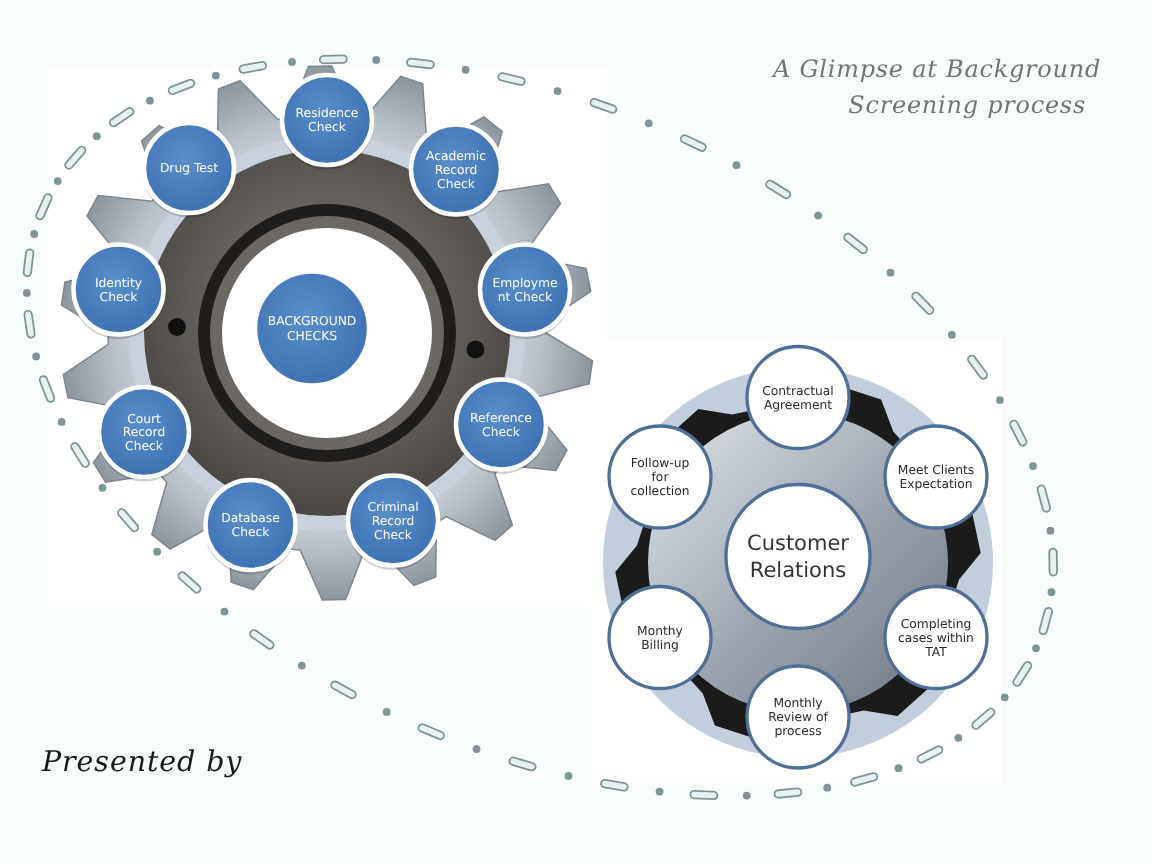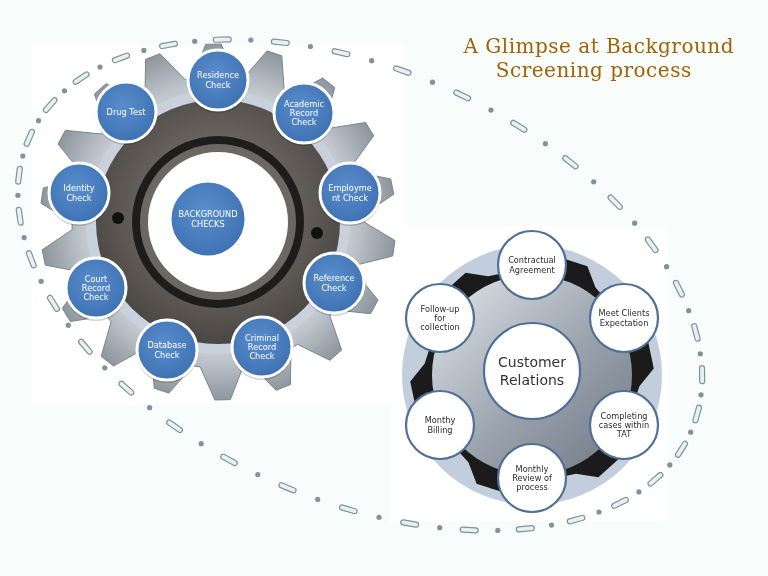--- a/index.html
+++ b/index.html
@@ -3,24 +3,24 @@
   <meta charset="utf-8">
   <style>
     html, body { margin: 0; padding: 0; }
     body {
       width: 768px; height: 576px; overflow: hidden; position: relative;
       background: #f8fdfb;
       font-family: "DejaVu Sans", sans-serif;
     }
     .title {
       position: absolute; right: 34px; top: 34px; text-align: right;
-      font-family: "DejaVu Serif", serif; 
-      font-size: 20px; line-height: 24px; color: #a16207; letter-spacing: 0.5px;
+      font-family: "DejaVu Serif", serif; font-style: italic;
+      font-size: 16px; line-height: 24px; color: #737373; letter-spacing: 0.5px;
     }
-    .title .l2 { display: block; padding-right: 10px; text-align: center; }
+    .title .l2 { display: block; padding-right: 10px; }
     .presenter {
       position: absolute; left: 28px; top: 496px;
       font-family: "DejaVu Serif", serif; font-style: italic;
       font-size: 19px; line-height: 24px; color: #1a1a1a; letter-spacing: 0.6px;
     }
     .panel-left { position: absolute; left: 32px; top: 45px; width: 373px; height: 360px; background: #ffffff; }
     .panel-right { position: absolute; left: 390px; top: 225px; width: 278px; height: 297px; background: #ffffff; }
     svg.main { position: absolute; left: 0; top: 0; }
     .node-text { font-family: "DejaVu Sans", sans-serif; }
   </style>
@@ -223,13 +223,14 @@
       </g>
     </g>
 </svg>
 
 <div class="title">
   <span>A Glimpse at Background</span>
   <span class="l2">Screening process</span>
 </div>
 
 <div class="presenter">
+  <div>Presented by</div>
 </div>
 
 </body></html>

